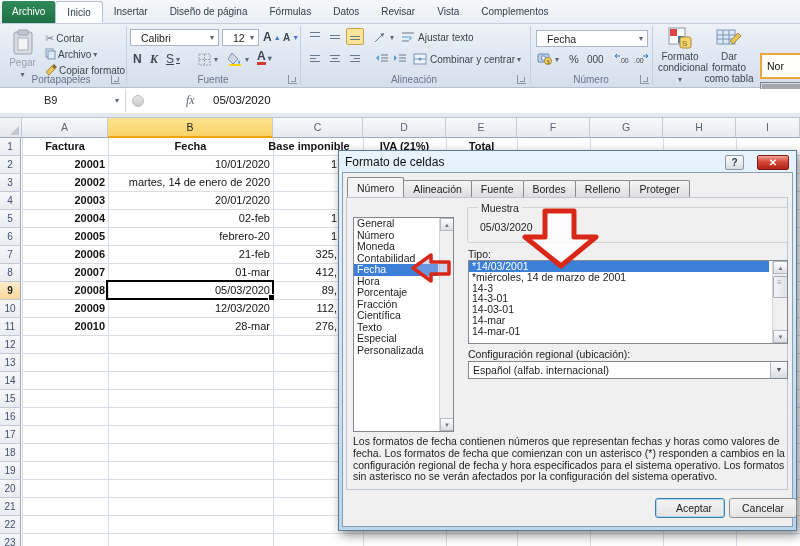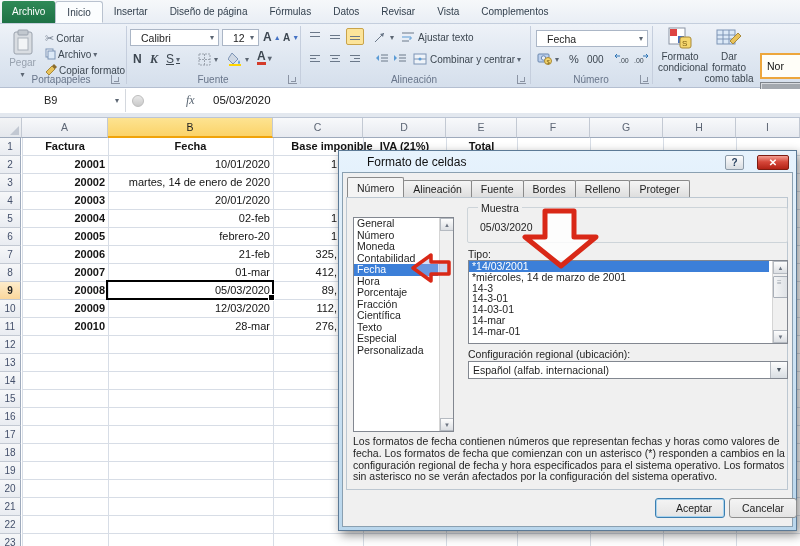--- a/index.html
+++ b/index.html
@@ -71,33 +71,33 @@
     border-right:1px solid #9eaabc; border-bottom:1px solid #c3c9d3; text-align:center;
     font-size:10px; color:#44506b; line-height:17px; }
   .rh.sel { background:linear-gradient(#fdeccb,#fbd79c); font-weight:bold; color:#222; }
   .cell { position:absolute; height:24px; line-height:17px; font-size:11px; color:#141414;
     white-space:nowrap; overflow:hidden; }
   .ca { left:22px;  width:83px;  text-align:right; font-weight:bold; }
   .cb { left:108px; width:162px; text-align:right; }
   .cc { left:273px; width:64px;  text-align:right; }
   .hA { left:22px;  width:86px;  text-align:center; font-weight:bold; }
   .hB { left:108px; width:165px; text-align:center; font-weight:bold; }
-  .hC { left:287px; width:90px;  text-align:center; font-weight:bold; }
+  .hC { left:264px; width:90px;  text-align:center; font-weight:bold; }
   .hD { left:363px; width:83px;  text-align:center; font-weight:bold; }
   .hE { left:446px; width:71px;  text-align:center; font-weight:bold; }
   .selbox { position:absolute; left:106px; top:162px; width:168px; height:20px;
     border:2px solid #000; z-index:5; }
   .selbox::after { content:""; position:absolute; right:-3px; bottom:-3px; width:5px; height:5px;
     background:#000; border:1px solid #fff; }
 
   
   .dialog { position:absolute; left:338px; top:150px; width:459px; height:381px; z-index:20;
     background:linear-gradient(180deg,#e7f3fd,#b9d6ec); border:1px solid #5c7a96;
     box-shadow:3px 4px 10px rgba(0,0,0,.45); font-size:11px; color:#1e1e1e; }
-  .dtitle { position:absolute; left:28px; top:4px; font-size:12px; color:#111; }
+  .dtitle { position:absolute; left:6px; top:4px; font-size:12px; color:#111; }
   .dhelp { position:absolute; right:52px; top:4px; width:19px; height:15px; text-align:center;
     background:linear-gradient(#fdfdfd,#d8dde2); border:1px solid #8b9aa8; border-radius:2px;
     font-size:10px; font-weight:bold; color:#27415f; line-height:14px; }
   .dclose { position:absolute; right:7px; top:4px; width:32px; height:15px; text-align:center;
     background:linear-gradient(#f3a094,#d6473a 45%,#b22216); border:1px solid #7e1c12; border-radius:2px;
     color:#fff; font-size:10px; font-weight:bold; line-height:14px; }
   .dbody { position:absolute; left:3px; right:3px; top:21px; bottom:3px; background:#f0f0f0;
     border:1px solid #8aa0b1; }
   .dtabs { position:absolute; left:4px; top:4px; height:20px; display:flex; align-items:flex-end; }
   .dtab { background:linear-gradient(#f5f5f5,#dedede); border:1px solid #8a8a8a; border-bottom:none;

